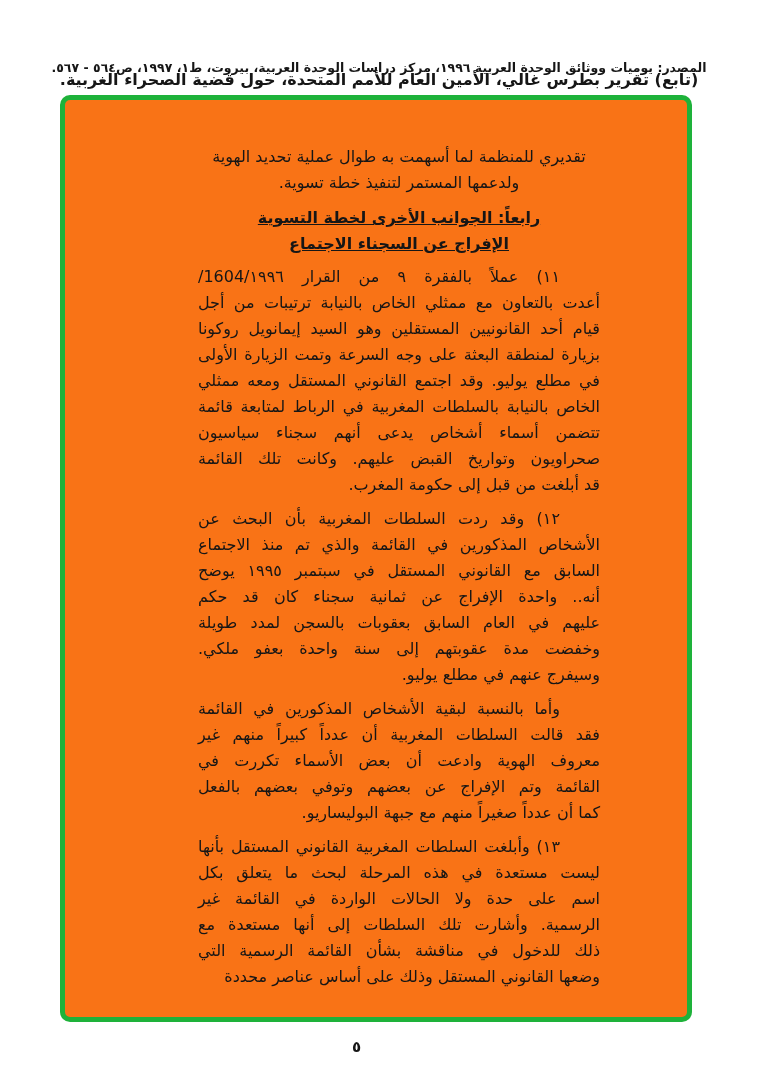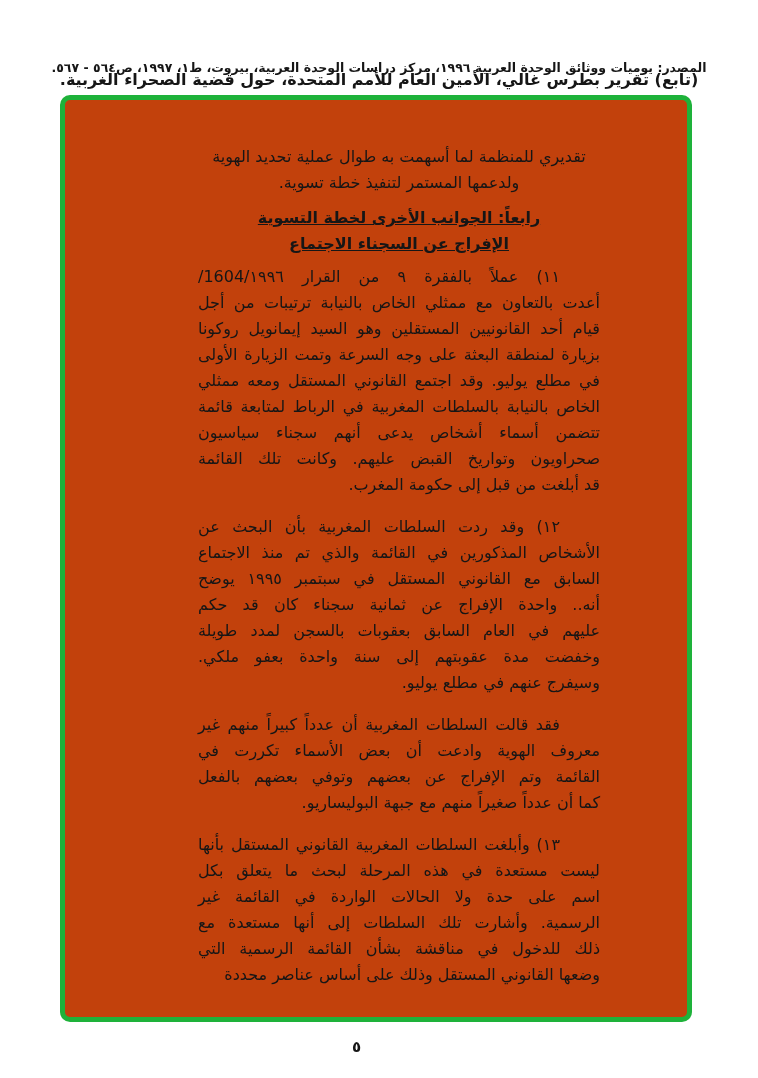--- a/index.html
+++ b/index.html
@@ -37,21 +37,21 @@
 
   .green-box {
     position: absolute;
     top: 95px;
     left: 60px;
     width: 632px;
     height: 927px;
     box-sizing: border-box;
     border: 5px solid #1eb23a;
     border-radius: 10px;
-    background: #c2410c;
+    background: #f97316;
   }
 
   .content {
     box-sizing: border-box;
     height: 100%;
     padding: 44px 87px 0 133px; 
     font-size: 16px;
     overflow: hidden;
   }
 
@@ -60,21 +60,21 @@
   .section-heading {
     margin-top: 9px;
     text-align: center;
     font-weight: bold;
     line-height: 26px;
     text-decoration: underline;
   }
 
   .paragraphs { margin-top: 7px; }
 
-  .para { margin-top: 16px; line-height: 26px; }
+  .para { margin-top: 8px; line-height: 26px; }
   .para:first-child { margin-top: 0; }
 
   .para .line { text-align: justify; text-align-last: justify; }
   .para .line:last-child { text-align-last: right; }
   .para .line:first-child { text-indent: 40px; }
 
   .page-num {
     position: absolute;
     top: 1038px;
     left: 352px;
@@ -117,20 +117,21 @@
         <div class="para">
           <div class="line">١٢) وقد ردت السلطات المغربية بأن البحث عن</div>
           <div class="line">الأشخاص المذكورين في القائمة والذي تم منذ الاجتماع</div>
           <div class="line">السابق مع القانوني المستقل في سبتمبر ١٩٩٥ يوضح</div>
           <div class="line">أنه.. واحدة الإفراج عن ثمانية سجناء كان قد حكم</div>
           <div class="line">عليهم في العام السابق بعقوبات بالسجن لمدد طويلة</div>
           <div class="line">وخفضت مدة عقوبتهم إلى سنة واحدة بعفو ملكي.</div>
           <div class="line">وسيفرج عنهم في مطلع يوليو.</div>
         </div>
         <div class="para">
+          <div class="line">وأما بالنسبة لبقية الأشخاص المذكورين في القائمة</div>
           <div class="line">فقد قالت السلطات المغربية أن عدداً كبيراً منهم غير</div>
           <div class="line">معروف الهوية وادعت أن بعض الأسماء تكررت في</div>
           <div class="line">القائمة وتم الإفراج عن بعضهم وتوفي بعضهم بالفعل</div>
           <div class="line">كما أن عدداً صغيراً منهم مع جبهة البوليساريو.</div>
         </div>
         <div class="para">
           <div class="line">١٣) وأبلغت السلطات المغربية القانوني المستقل بأنها</div>
           <div class="line">ليست مستعدة في هذه المرحلة لبحث ما يتعلق بكل</div>
           <div class="line">اسم على حدة ولا الحالات الواردة في القائمة غير</div>
           <div class="line">الرسمية. وأشارت تلك السلطات إلى أنها مستعدة مع</div>

